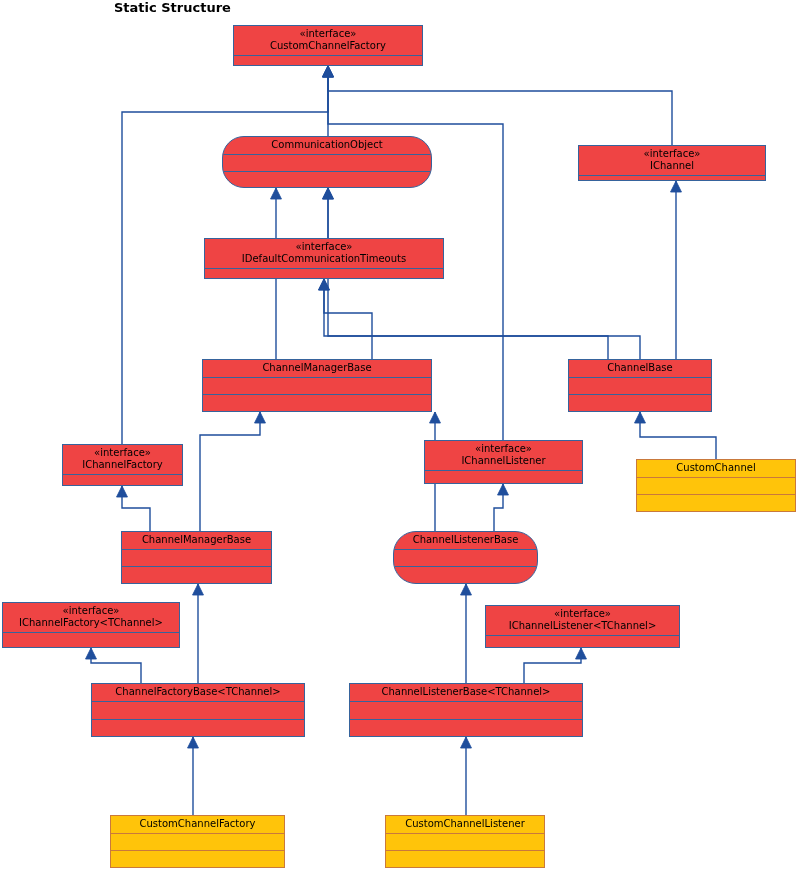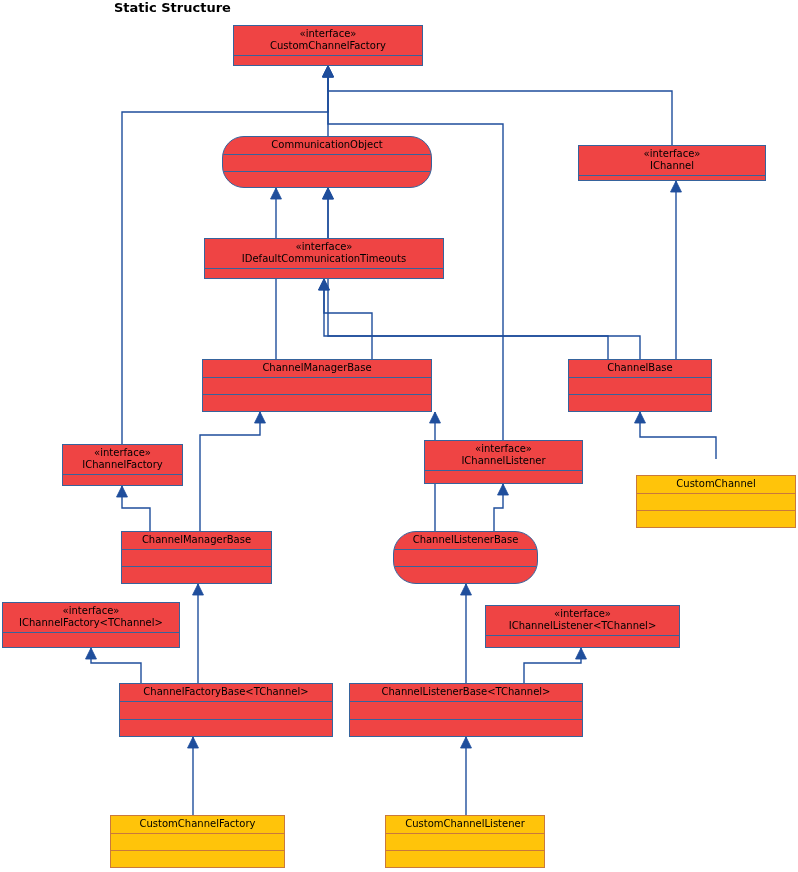--- a/index.html
+++ b/index.html
@@ -178,21 +178,21 @@
         </div>
         <div class="uml-compartment"></div>
       </div>
       <div class="uml-node" style="left: 424px; top: 440px; width: 159px; height: 44px;">
         <div class="uml-head" style="flex-basis: 27px;">
           <span class="stereo">«interface»</span>
           <span class="nm">IChannelListener</span>
         </div>
         <div class="uml-compartment"></div>
       </div>
-      <div class="uml-node gold" style="left: 636px; top: 475px; width: 160px; height: 53px;">
+      <div class="uml-node gold" style="left: 636px; top: 459px; width: 160px; height: 53px;">
         <div class="uml-head" style="flex-basis: 17px;">
           <span class="nm">CustomChannel</span>
         </div>
         <div class="uml-compartment"></div>
         <div class="uml-compartment"></div>
       </div>
       <div class="uml-node" style="left: 121px; top: 531px; width: 151px; height: 53px;">
         <div class="uml-head" style="flex-basis: 17px;">
           <span class="nm">ChannelManagerBase</span>
         </div>
@@ -213,21 +213,21 @@
         </div>
         <div class="uml-compartment"></div>
       </div>
       <div class="uml-node" style="left: 485px; top: 605px; width: 195px; height: 43px;">
         <div class="uml-head" style="flex-basis: 27px;">
           <span class="stereo">«interface»</span>
           <span class="nm">IChannelListener&lt;TChannel&gt;</span>
         </div>
         <div class="uml-compartment"></div>
       </div>
-      <div class="uml-node" style="left: 91px; top: 683px; width: 214px; height: 54px; margin-left: 28px;">
+      <div class="uml-node" style="left: 91px; top: 683px; width: 214px; height: 54px;">
         <div class="uml-head" style="flex-basis: 17px;">
           <span class="nm">ChannelFactoryBase&lt;TChannel&gt;</span>
         </div>
         <div class="uml-compartment"></div>
         <div class="uml-compartment"></div>
       </div>
       <div class="uml-node" style="left: 349px; top: 683px; width: 234px; height: 54px;">
         <div class="uml-head" style="flex-basis: 17px;">
           <span class="nm">ChannelListenerBase&lt;TChannel&gt;</span>
         </div>

